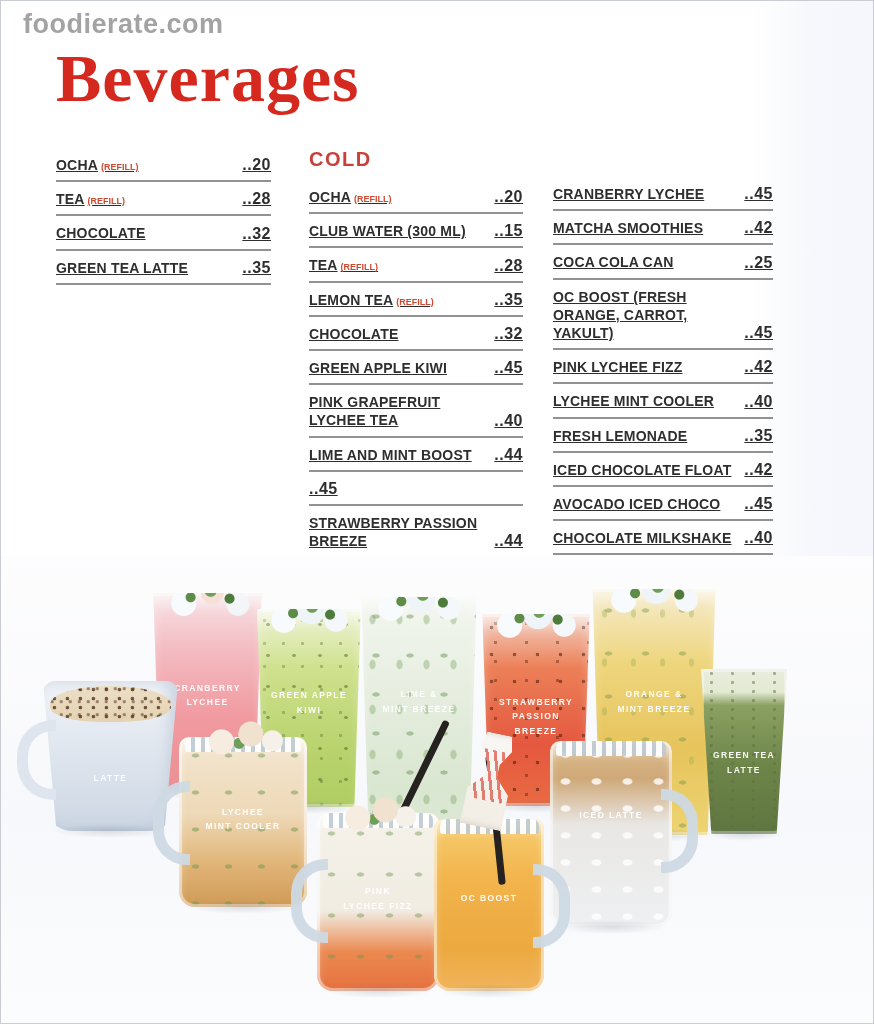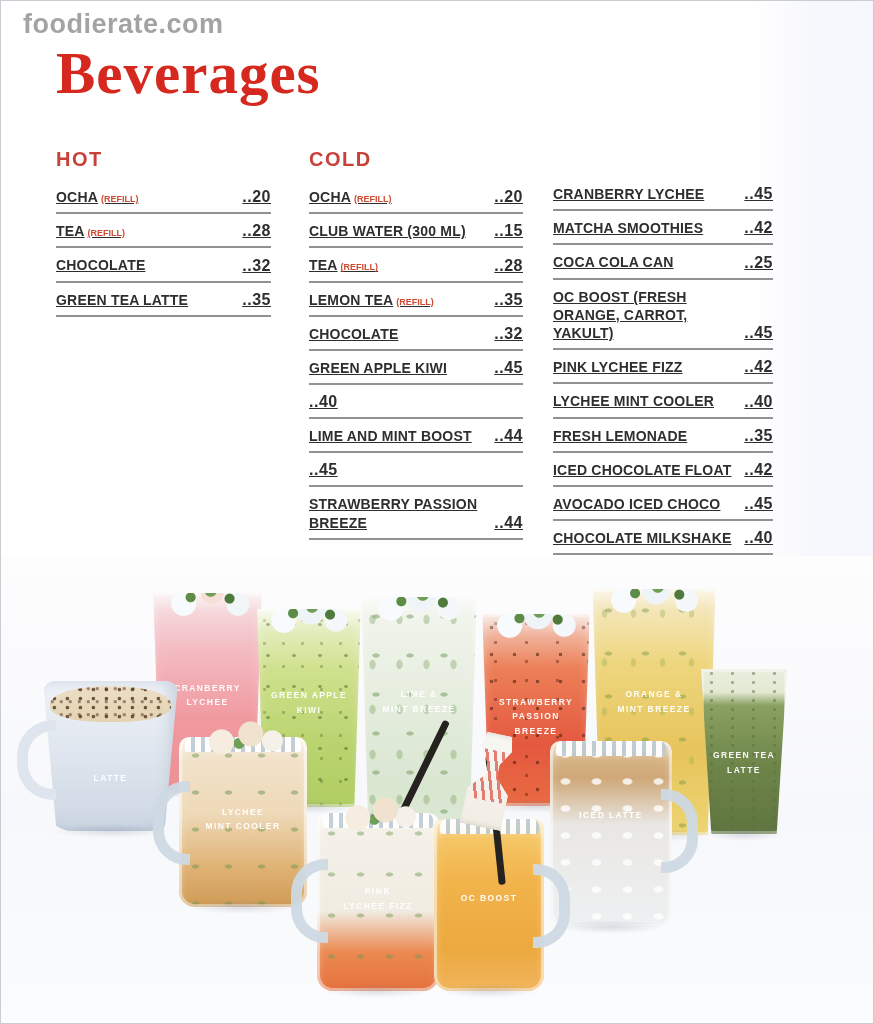--- a/index.html
+++ b/index.html
@@ -5,21 +5,21 @@
   html,body { margin:0; padding:0; background:#e8e8e8; }
   .page {
     position:relative; width:874px; height:1024px; margin:0 auto;
     background:linear-gradient(90deg,#ffffff 0%,#ffffff 86%,#f7f8fc 93%,#f5f7fc 100%);
     border:1px solid #c9ccd2; box-sizing:border-box;
     font-family:"Liberation Sans",sans-serif; overflow:hidden;padding-left:36px;
   }
   
   .watermark { position:absolute; left:22px; top:8px; font-size:27px; font-weight:600; color:#a3a3a3; letter-spacing:.5px; }
   .title { position:absolute; left:55px; top:38px; margin:0; font-family:"Liberation Serif",serif;
-           font-weight:700; font-size:59px; color:#d5281e; letter-spacing:1px; }
+           font-weight:700; font-size:68px; color:#d5281e; letter-spacing:1px; }
   
   .mcol { position:absolute; }
   .col-hot  { left:55px;  top:147px; width:215px; }
   .col-c1   { left:308px; top:147px; width:214px; }
   .col-c2   { left:552px; top:176px; width:220px; }
   .sec-h { margin:0 0 9px 0; font-size:20px; font-weight:700; color:#c8403a; letter-spacing:1.5px; }
   .menu-item { display:flex; align-items:flex-end; gap:4px; padding:8px 0 6px;
                border-bottom:2px solid rgba(110,110,110,.75);
                font-weight:700; color:#2e2e2e;text-decoration:underline; }
   .item-text { flex:1; font-size:14px; letter-spacing:.2px; line-height:1.3; }
@@ -131,21 +131,20 @@
 </style>
 </head>
 <body>
 
 <div class="page">
 
   <div class="watermark">foodierate.com</div>
   <h1 class="title">Beverages</h1>
 
   <section class="mcol col-hot">
-    <h2 class="sec-h">HOT</h2>
     <div>
 
         <div class="menu-item">
           <span class="item-text"><span class="item-name">OCHA</span><span class="item-note">(REFILL)</span></span>
           <span class="item-price">..20</span>
         </div>
 
         <div class="menu-item">
           <span class="item-text"><span class="item-name">TEA</span><span class="item-note">(REFILL)</span></span>
           <span class="item-price">..28</span>
@@ -191,20 +190,21 @@
           <span class="item-text"><span class="item-name">CHOCOLATE</span></span>
           <span class="item-price">..32</span>
         </div>
 
         <div class="menu-item">
           <span class="item-text"><span class="item-name">GREEN APPLE KIWI</span></span>
           <span class="item-price">..45</span>
         </div>
 
         <div class="menu-item">
+          <span class="item-text"><span class="item-name">PINK GRAPEFRUIT LYCHEE TEA</span></span>
           <span class="item-price">..40</span>
         </div>
 
         <div class="menu-item">
           <span class="item-text"><span class="item-name">LIME AND MINT BOOST</span></span>
           <span class="item-price">..44</span>
         </div>
 
         <div class="menu-item">
           <span class="item-price">..45</span>

